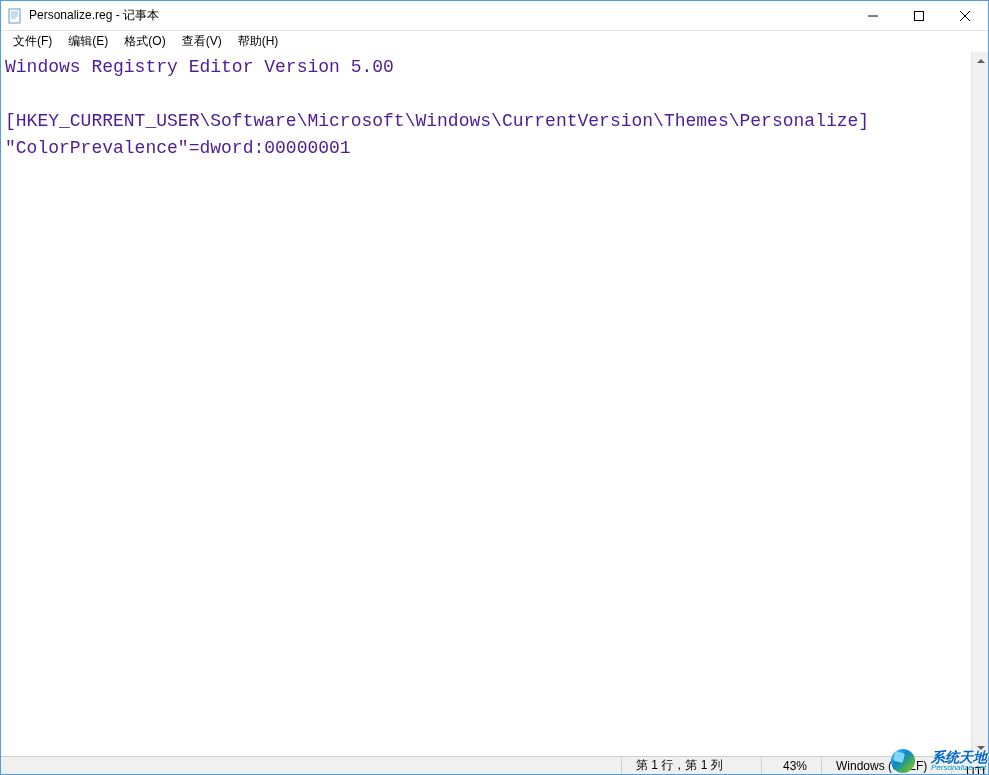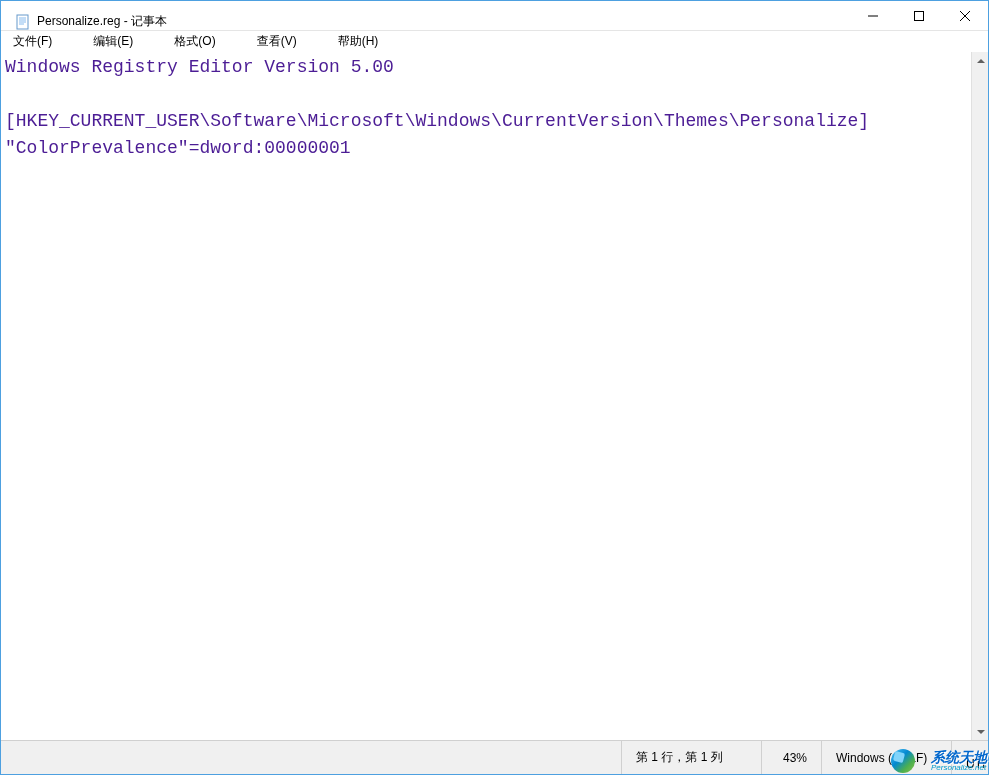--- a/index.html
+++ b/index.html
@@ -14,22 +14,22 @@
       background: #ffffff;
       display: flex;
       flex-direction: column;
       overflow: hidden;
       border: 1px solid #4da0e0;
     }
     .titlebar {
       height: 30px;
       background: #ffffff;
       display: flex;
-      align-items: flex-end;
-      padding-left: 14px;
+      align-items: center;
+      padding-left: 6px;
       border-bottom: 1px solid #e5e5e5;
       font-size: 12px;
       color: #000000;
     }
     .titlebar-icon {
       width: 16px;
       height: 16px;
       margin-right: 6px;
       display: inline-flex;
       align-items: center;
@@ -54,21 +54,20 @@
       font-size: 10px;
     }
     .menubar {
       height: 21px;
       background: #ffffff;
       display: flex;
       align-items: center;
       padding: 0 4px;
       font-size: 12px;
       color: #000000;
-      gap: 25px;
     }
     .menu-item {
       padding: 2px 8px;
       cursor: default;
     }
     .content-wrapper {
       flex: 1;
       display: flex;
       position: relative;
       overflow: hidden;
@@ -100,21 +99,21 @@
       align-items: center;
       justify-content: center;
       font-size: 8px;
       color: #606060;
     }
     .scroll-track {
       flex: 1;
       background: #f0f0f0;
     }
     .statusbar {
-      height: 34px;
+      height: 18px;
       background: #f0f0f0;
       border-top: 1px solid #d0d0d0;
       display: flex;
       align-items: center;
       font-size: 12px;
       color: #000000;
       position: relative;
     }
     .status-spacer {
       flex: 1;

